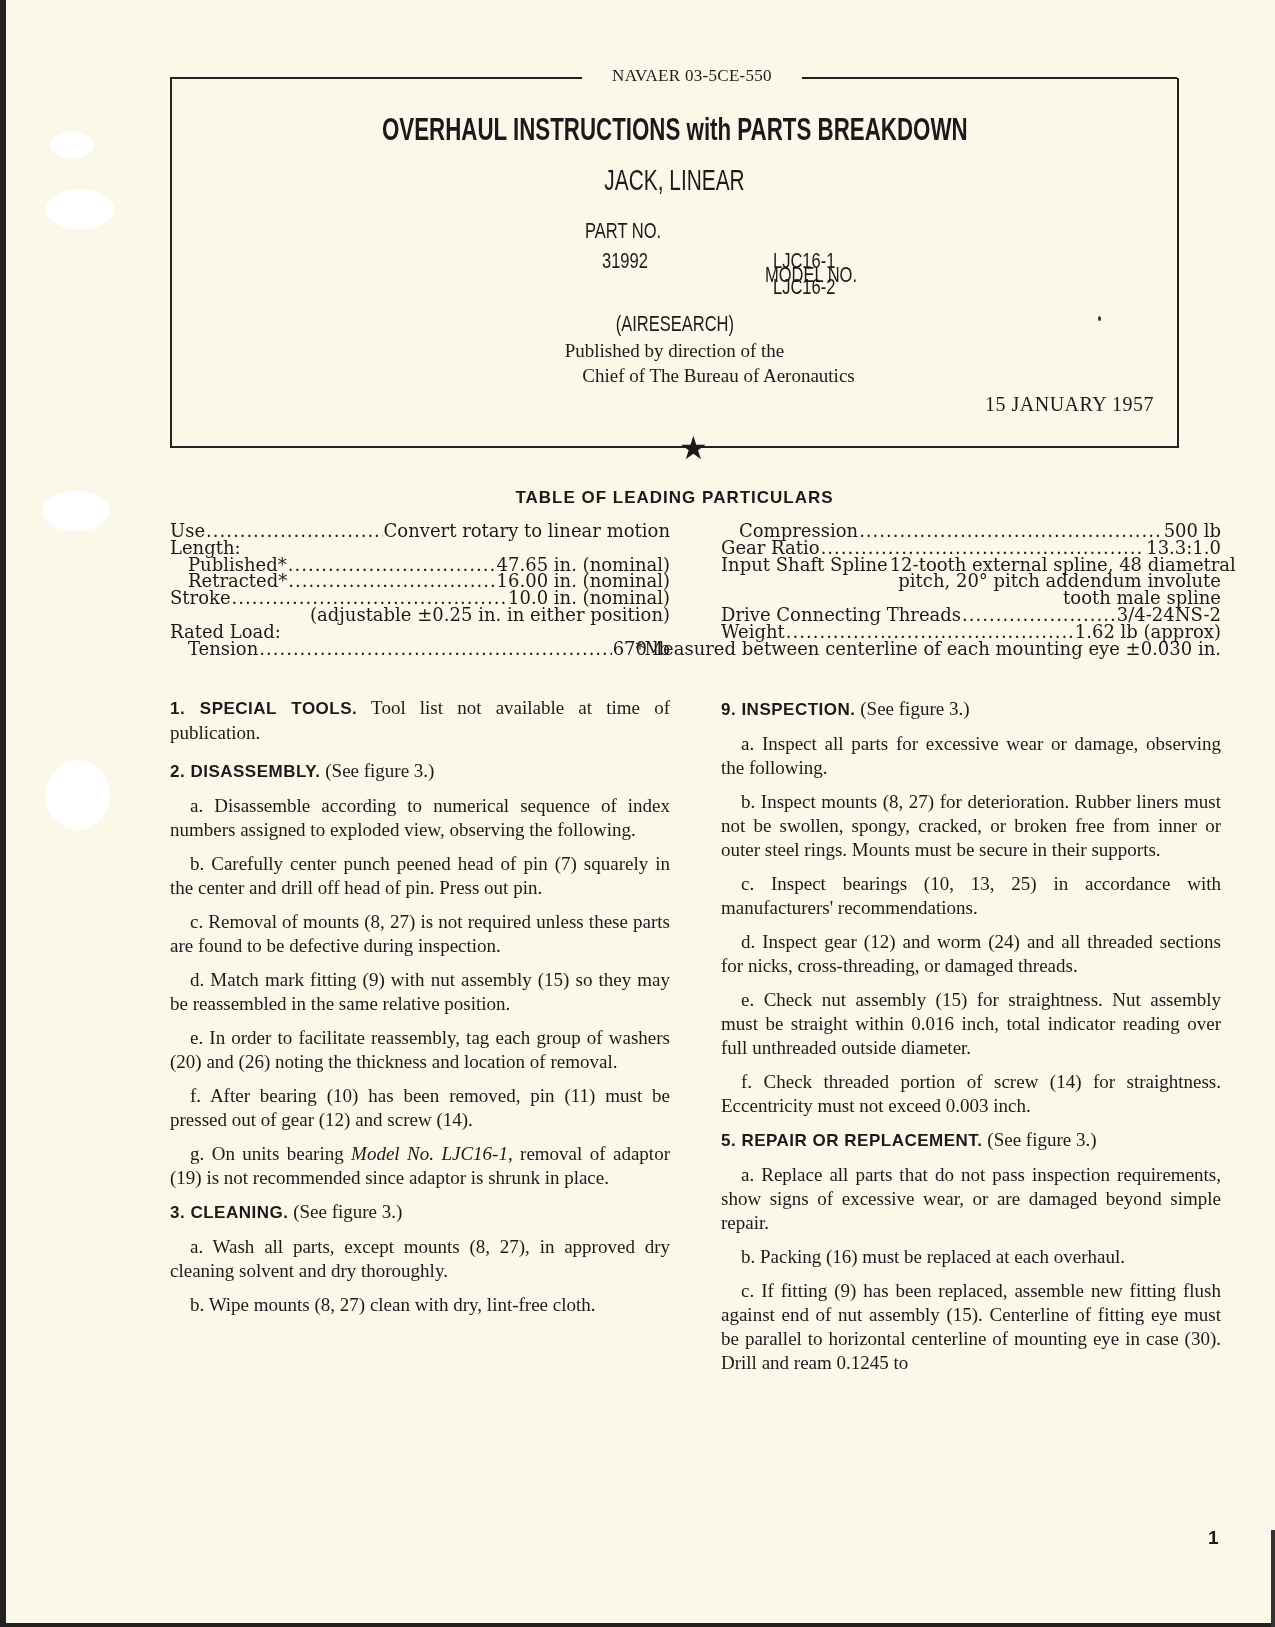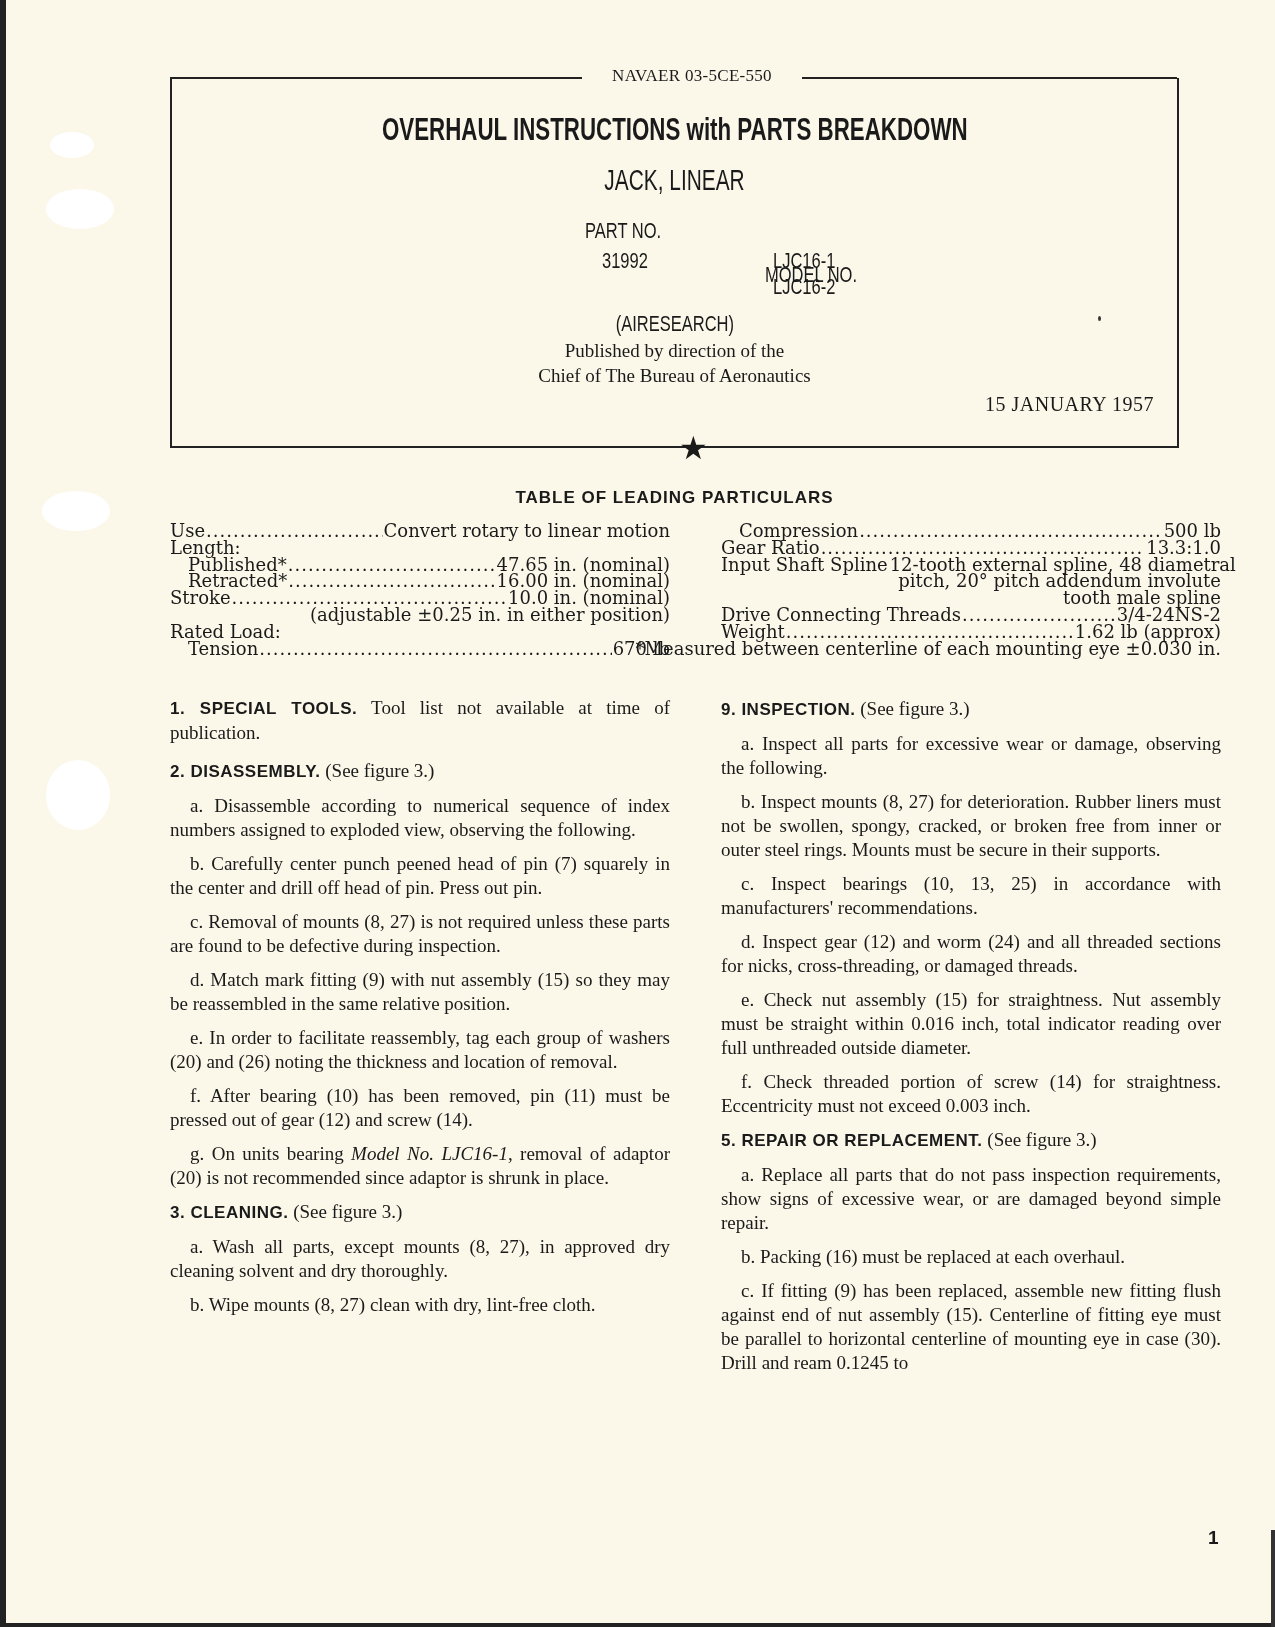--- a/index.html
+++ b/index.html
@@ -87,21 +87,21 @@
 <div class="sub-title"><span>JACK, LINEAR</span></div>
 
 <div class="cond-text" style="left:585px;top:218px;"><span>PART NO.</span></div>
 <div class="cond-text" style="left:602px;top:248px;"><span>31992</span></div>
 <div class="cond-text" style="left:765px;top:218px;margin-top:44px;"><span>MODEL NO.</span></div>
 <div class="cond-text" style="left:773px;top:248px;"><span>LJC16-1</span></div>
 <div class="cond-text" style="left:773px;top:274px;"><span>LJC16-2</span></div>
 <div class="cond-text cond-center" style="left:170px;top:311px;width:1009px;text-align:center;"><span>(AIRESEARCH)</span></div>
 
 <div class="pub-line" style="top:340px;">Published by direction of the</div>
-<div class="pub-line" style="top:365px;">Chief of The Bureau of Aeronautics</div>
+<div class="pub-line" style="top:365px;padding-left:44px;">Chief of The Bureau of Aeronautics</div>
 <div class="date">15 JANUARY 1957</div>
 <div class="star">★</div>
 
 <div class="table-title">TABLE OF LEADING PARTICULARS</div>
 
 <div class="lp" style="left:170px;top:523px;width:500px;">
   <div class="row">
       <span class="lbl">Use</span>
       <span class="dots"></span>
       <span class="val">Convert rotary to linear motion</span>
@@ -177,21 +177,21 @@
 <div class="col" style="left:170px;top:696px;width:500px;">
   <p style="margin-bottom:14px;"><span class="sec-head">1. SPECIAL TOOLS.</span><span> Tool list not available at time of publication.</span></p>
 
   <p class="sec-head-wrap"><span class="sec-head">2. DISASSEMBLY.</span><span> (See figure 3.)</span></p>
   <p class="para">a. Disassemble according to numerical sequence of index numbers assigned to exploded view, observing the following.</p>
   <p class="para">b. Carefully center punch peened head of pin (7) squarely in the center and drill off head of pin. Press out pin.</p>
   <p class="para">c. Removal of mounts (8, 27) is not required unless these parts are found to be defective during inspection.</p>
   <p class="para">d. Match mark fitting (9) with nut assembly (15) so they may be reassembled in the same relative position.</p>
   <p class="para">e. In order to facilitate reassembly, tag each group of washers (20) and (26) noting the thickness and location of removal.</p>
   <p class="para">f. After bearing (10) has been removed, pin (11) must be pressed out of gear (12) and screw (14).</p>
-  <p class="para"><span>g. On units bearing </span><i>Model No. LJC16-1</i><span>, removal of adaptor (20) is not recommended since adaptor is shrunk in place.</span></p>
+  <p class="para"><span>g. On units bearing </span><i>Model No. LJC16-1</i><span>, removal of adaptor (19) is not recommended since adaptor is shrunk in place.</span></p>
 
   <p class="sec-head-wrap"><span class="sec-head">3. CLEANING.</span><span> (See figure 3.)</span></p>
   <p class="para">a. Wash all parts, except mounts (8, 27), in approved dry cleaning solvent and dry thoroughly.</p>
   <p class="para">b. Wipe mounts (8, 27) clean with dry, lint-free cloth.</p>
 </div>
 
 <div class="col" style="left:721px;top:697px;width:500px;">
   <p class="sec-head-wrap"><span class="sec-head">9. INSPECTION.</span><span> (See figure 3.)</span></p>
   <p class="para">a. Inspect all parts for excessive wear or damage, observing the following.</p>
   <p class="para">b. Inspect mounts (8, 27) for deterioration. Rubber liners must not be swollen, spongy, cracked, or broken free from inner or outer steel rings. Mounts must be secure in their supports.</p>

